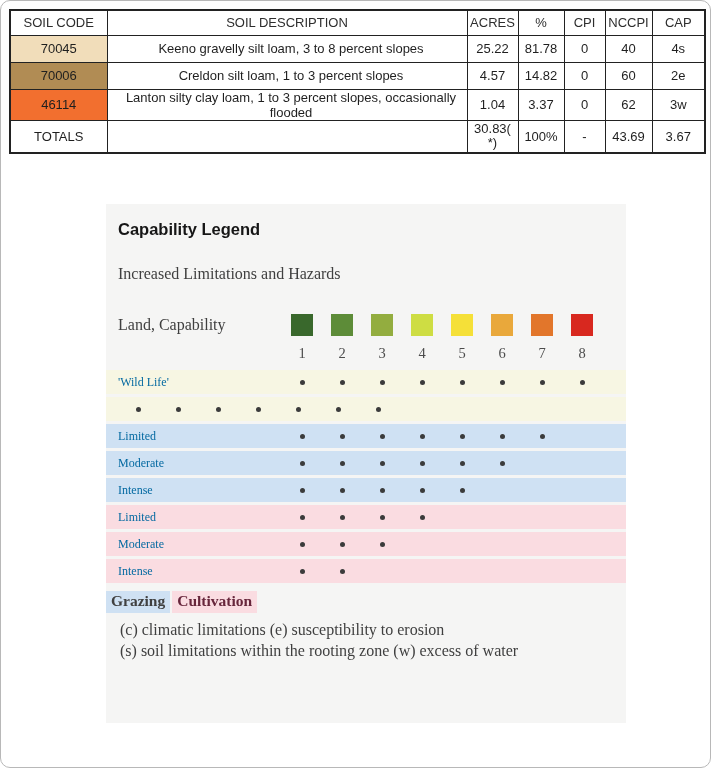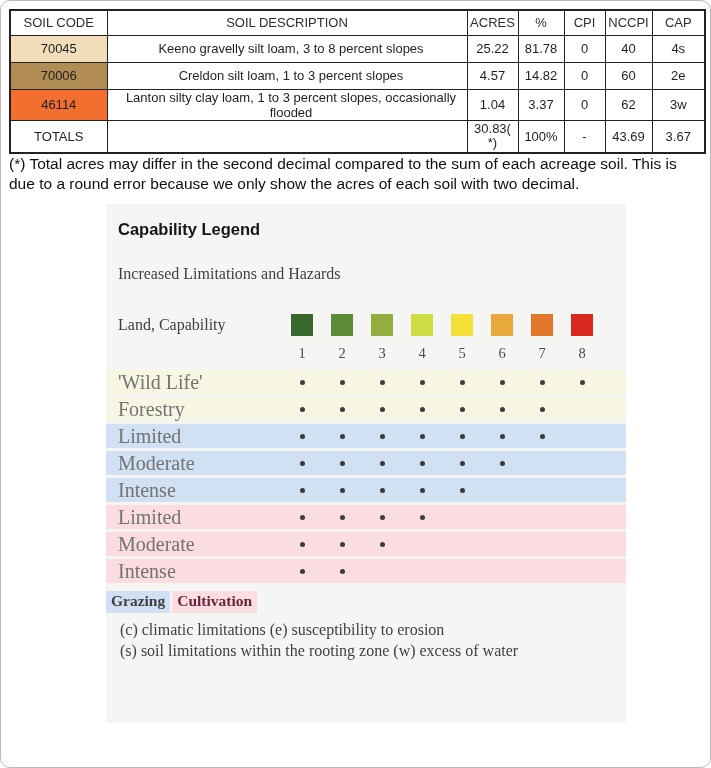--- a/index.html
+++ b/index.html
@@ -67,21 +67,21 @@
   .numbers .cell40 {
     font-family: "Liberation Serif", serif; font-size: 14.5px; color: #4c4c4c;
   }
 
   .stripes { margin-top: 8px; }
   .stripe {
     height: 24px; margin-bottom: 3px; display: flex; align-items: center;
     padding-left: 12px;
   }
   .stripe-label {
-    width: 164px; font-family: "Liberation Serif", serif; font-size: 20px; color: #737373;
+    width: 164px; font-family: "Liberation Serif", serif; font-size: 12px; color: #0369a1;
   }
   .dot { width: 5px; height: 5px; border-radius: 50%; background: #3b3b3b; }
 
   .groups { margin-top: 8px; display: flex; height: 22px; }
   .group-tag {
     font-family: "Liberation Serif", serif; font-weight: bold; font-size: 15.5px;
     padding: 1px 5px 2px 5px; margin-right: 2px;
   }
   .notes { margin: 6px 0 0 14px; }
   .note-line {
@@ -139,21 +139,20 @@
           <td class="desc"></td>
           <td class="acres-wrap">30.83( *)</td>
           <td>100%</td>
           <td>-</td>
           <td>43.69</td>
           <td>3.67</td>
         </tr>
       </tbody>
   </table>
 
-  <p class="footnote">(*) Total acres may differ in the second decimal compared to the sum of each acreage soil. This is due to a round error because we only show the acres of each soil with two decimal.</p>
 
   <div class="legend-panel">
     <h2 class="legend-title">Capability Legend</h2>
     <p class="serif-line line1">Increased Limitations and Hazards</p>
 
     <div class="scale-row">
       <span class="scale-label">Land, Capability</span>
       <div class="swatches" id="swatches">
           <div class="cell40">
             <div class="swatch" style="background: rgb(57, 104, 44);"></div>
@@ -214,21 +213,20 @@
             <div class="dot"></div>
           </div>
           <div class="cell40">
             <div class="dot"></div>
           </div>
           <div class="cell40">
             <div class="dot"></div>
           </div>
         </div>
         <div class="stripe" style="background: rgb(247, 246, 227);">
-          <span class="stripe-label">Forestry</span>
           <div class="cell40">
             <div class="dot"></div>
           </div>
           <div class="cell40">
             <div class="dot"></div>
           </div>
           <div class="cell40">
             <div class="dot"></div>
           </div>
           <div class="cell40">

